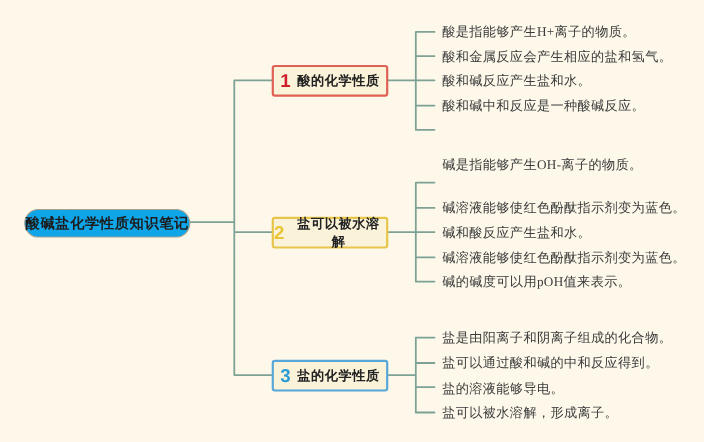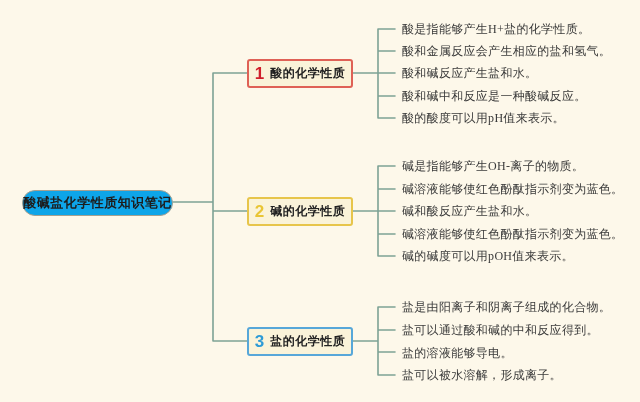--- a/index.html
+++ b/index.html
@@ -61,34 +61,33 @@
   <div class="root-node">
     <span>酸碱盐化学性质知识笔记</span>
   </div>
 
   <div class="branch-node b1">
     <span class="num n1">1</span>
     <span class="lbl">酸的化学性质</span>
   </div>
   <div class="branch-node b2">
     <span class="num n2">2</span>
-    <span class="lbl">碱的化学性质</span>
+    <span class="lbl">盐可以被水溶解</span>
   </div>
   <div class="branch-node b3">
     <span class="num n3">3</span>
     <span class="lbl">盐的化学性质</span>
   </div>
 
-  <div class="leaf" style="top:21px">酸是指能够产生H+盐的化学性质。</div>
+  <div class="leaf" style="top:21px">酸是指能够产生H+离子的物质。</div>
   <div class="leaf" style="top:65px">酸和碱反应产生盐和水。</div>
   <div class="leaf" style="top:43px">酸和金属反应会产生相应的盐和氢气。</div>
   <div class="leaf" style="top:88px">酸和碱中和反应是一种酸碱反应。</div>
-  <div class="leaf" style="top:110px">酸的酸度可以用pH值来表示。</div>
 
-  <div class="leaf" style="top:158px">碱是指能够产生OH-离子的物质。</div>
+  <div class="leaf" style="top:142px">碱是指能够产生OH-离子的物质。</div>
   <div class="leaf" style="top:181px">碱溶液能够使红色酚酞指示剂变为蓝色。</div>
   <div class="leaf" style="top:203px">碱和酸反应产生盐和水。</div>
   <div class="leaf" style="top:226px">碱溶液能够使红色酚酞指示剂变为蓝色。</div>
   <div class="leaf" style="top:248px">碱的碱度可以用pOH值来表示。</div>
 
   <div class="leaf" style="top:322px">盐可以通过酸和碱的中和反应得到。</div>
   <div class="leaf" style="top:299px">盐是由阳离子和阴离子组成的化合物。</div>
   <div class="leaf" style="top:345px">盐的溶液能够导电。</div>
   <div class="leaf" style="top:367px">盐可以被水溶解，形成离子。</div>
 

